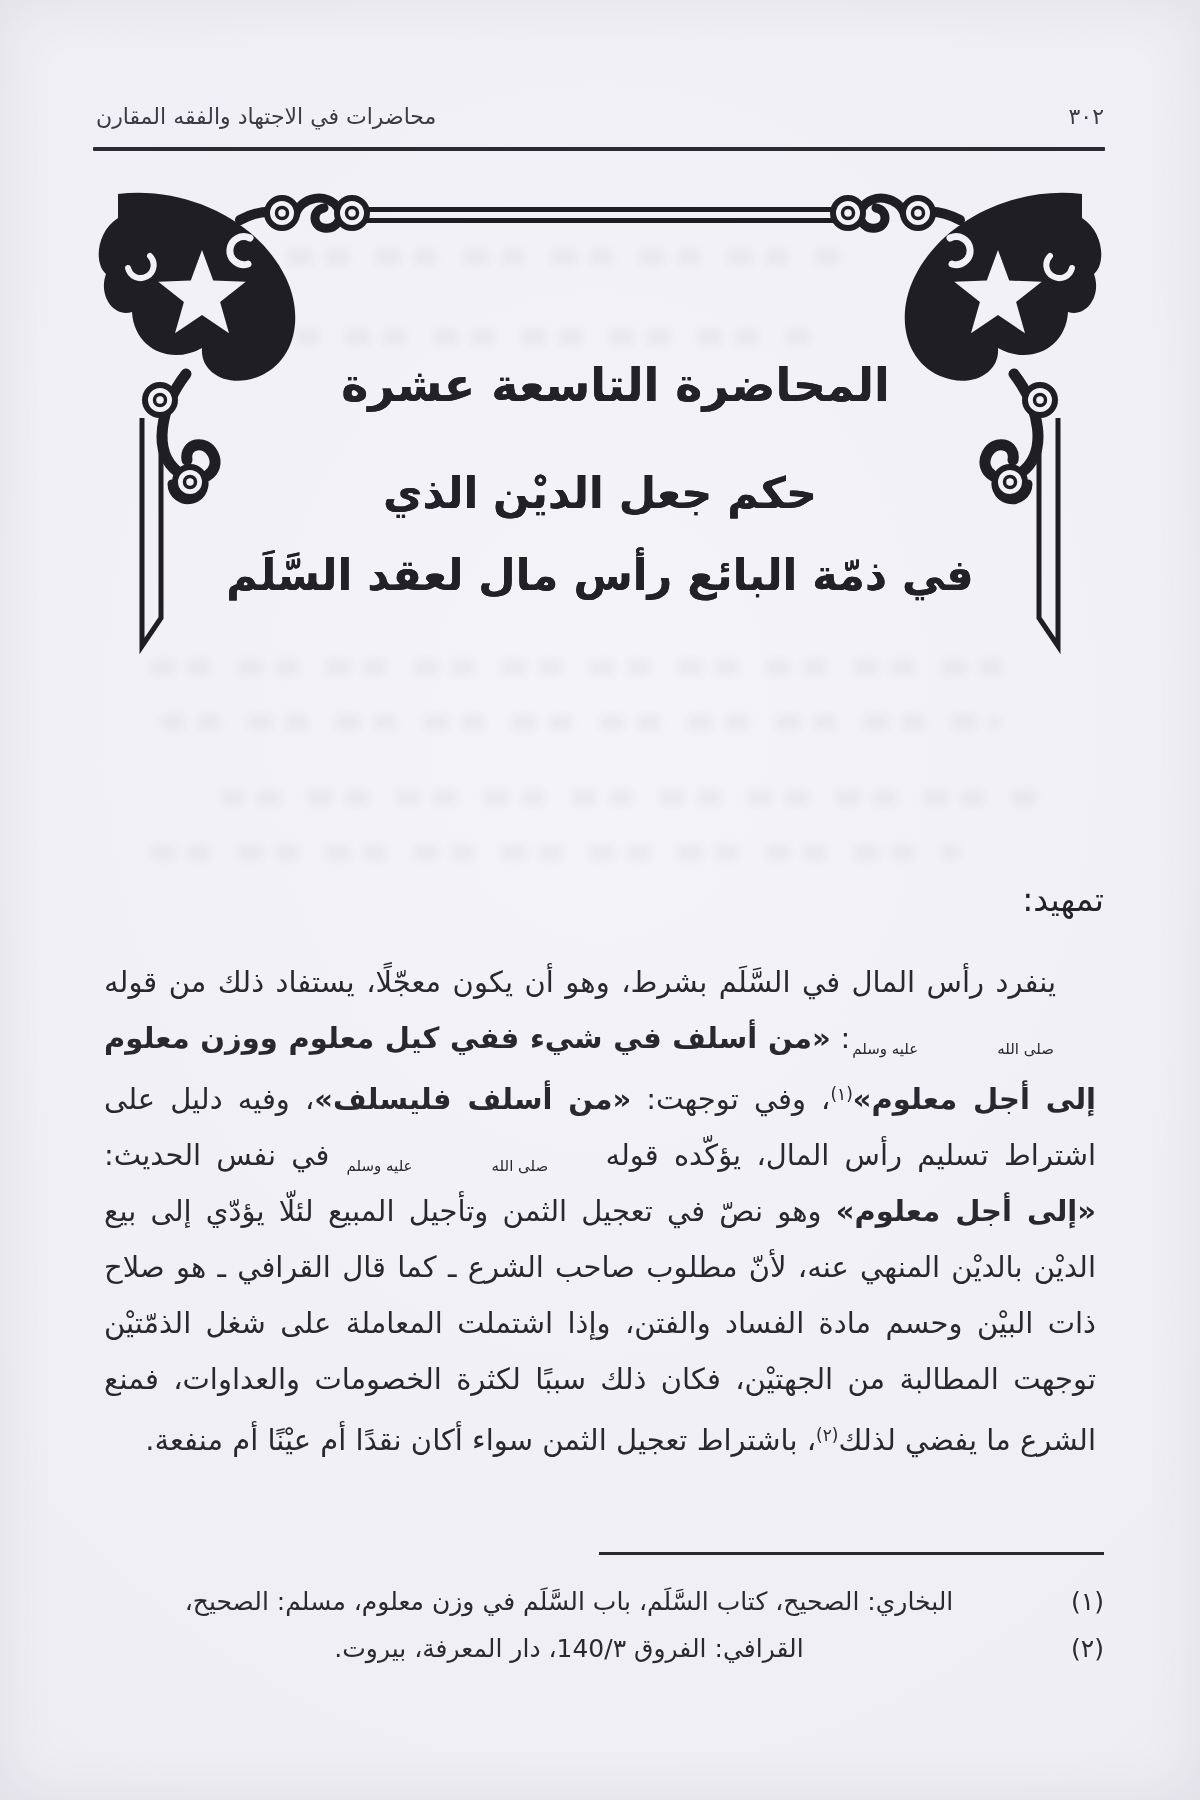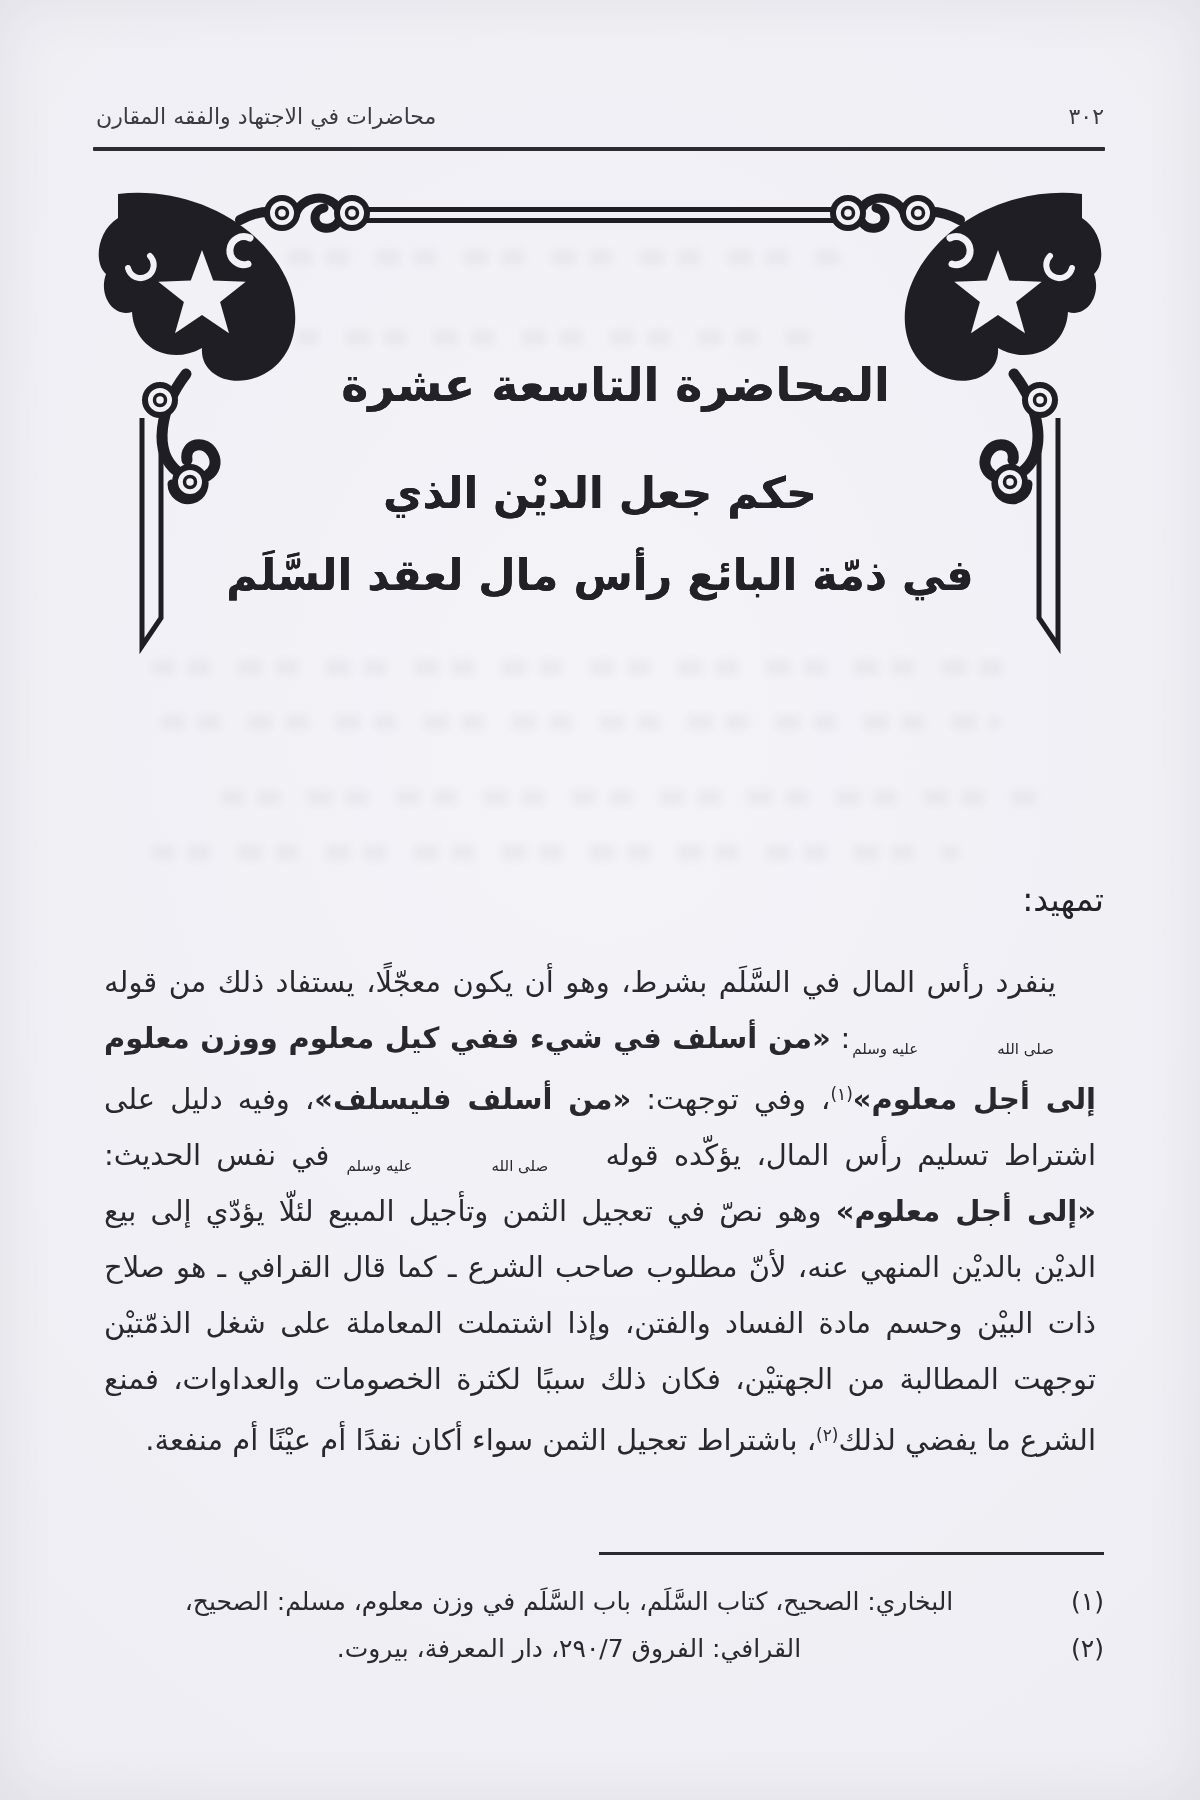--- a/index.html
+++ b/index.html
@@ -152,17 +152,17 @@
   </div>
 
   <div class="fn-sep"></div>
   <div class="footnotes">
     <div class="fn-row">
       <span class="fn-marker">(١)</span>
       <span class="fn-body">البخاري: الصحيح، كتاب السَّلَم، باب السَّلَم في وزن معلوم، مسلم: الصحيح،</span>
     </div>
     <div class="fn-row">
       <span class="fn-marker">(٢)</span>
-      <span class="fn-body">القرافي: الفروق ٢٩٠/7، دار المعرفة، بيروت.</span>
+      <span class="fn-body">القرافي: الفروق 140/٣، دار المعرفة، بيروت.</span>
     </div>
   </div>
 
 </div>
 
 </body></html>

